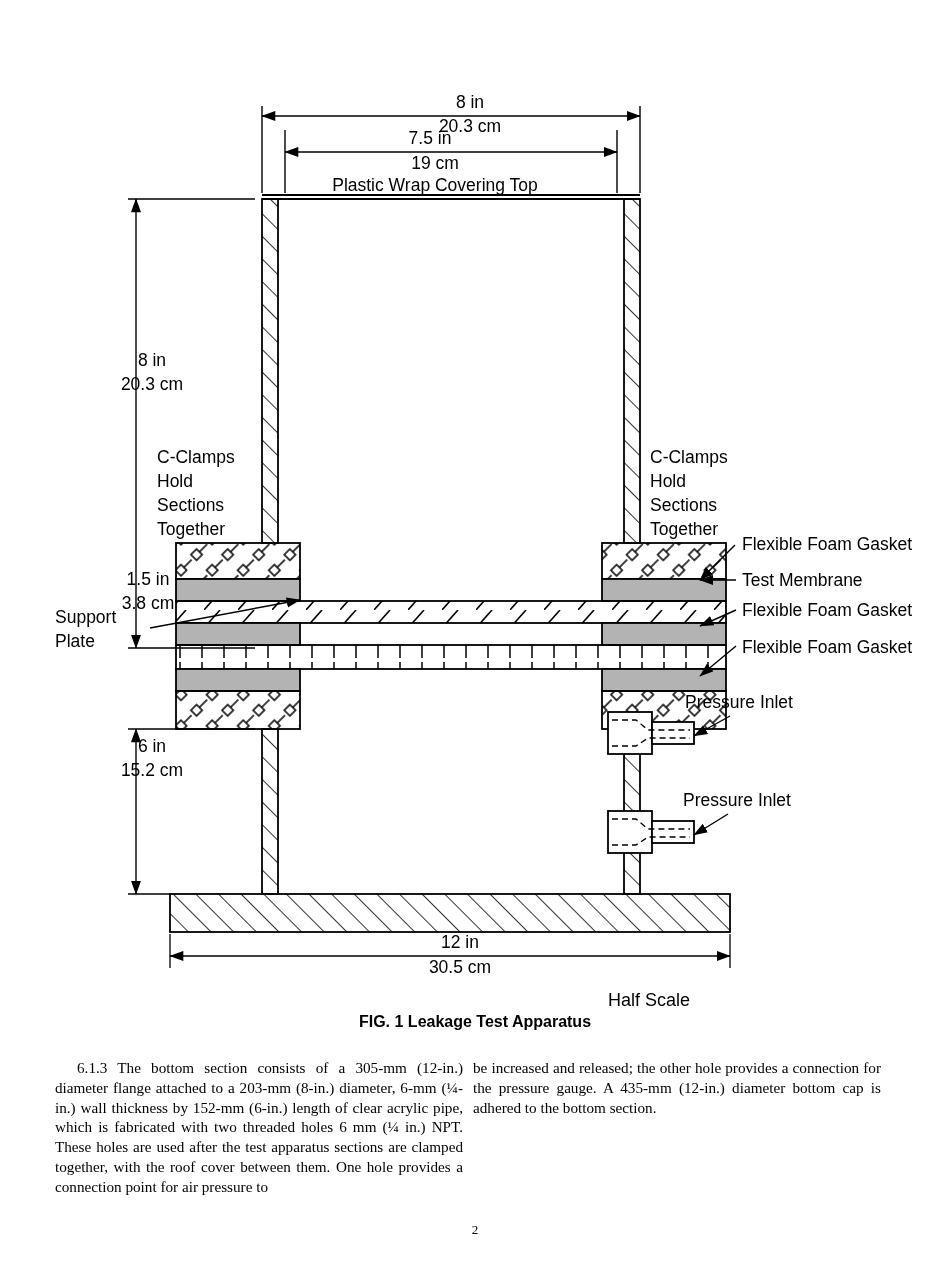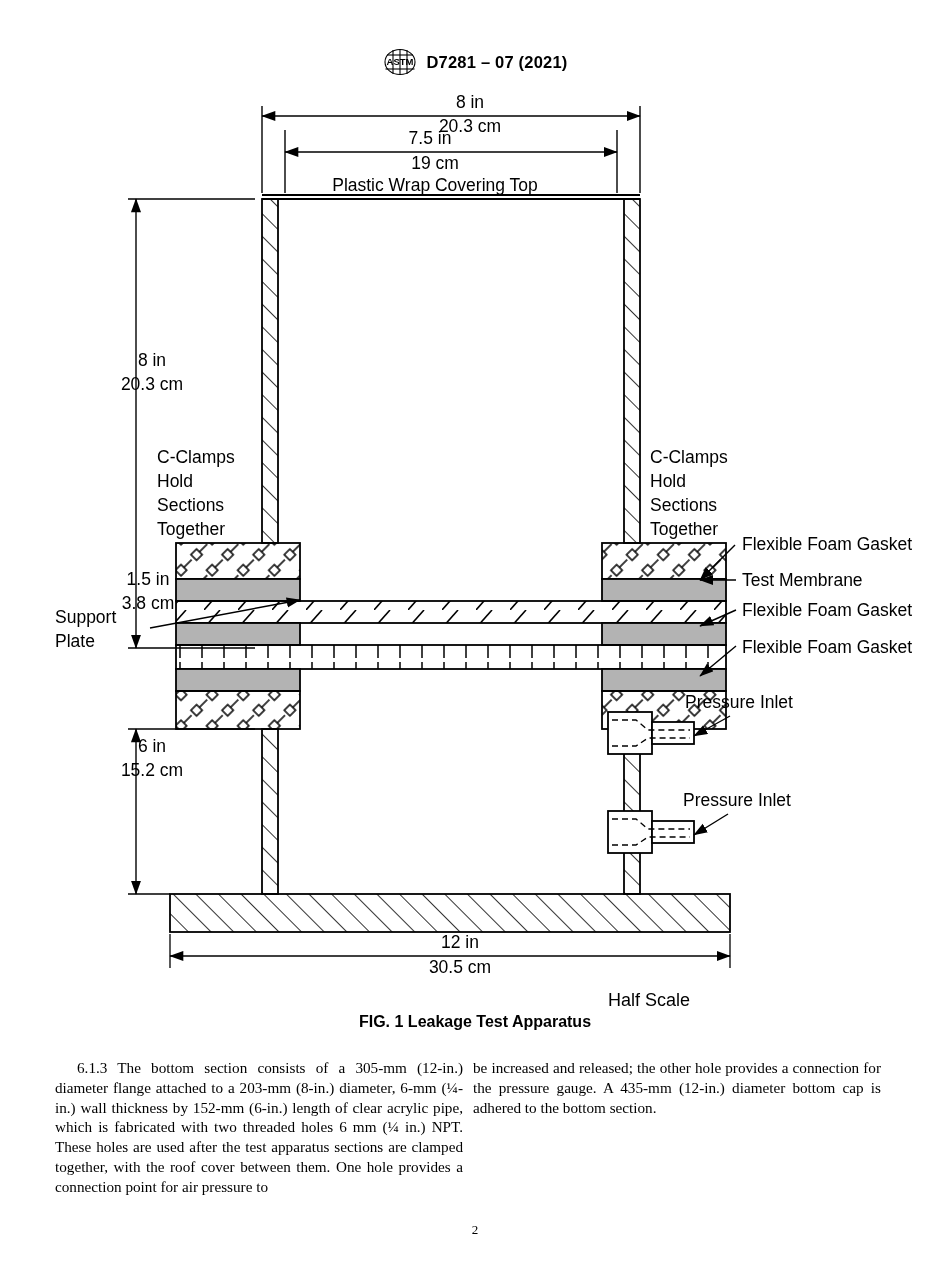--- a/index.html
+++ b/index.html
@@ -55,34 +55,20 @@
   .page-number{
     position:absolute;top:1222px;left:0;width:950px;text-align:center;
     font-size:13px;
   }
 </style>
 </head>
 <body>
 
 <div class="page">
 
-  <div class="header">
-    <svg class="astm-logo" viewBox="0 0 68 56">
-      <g stroke="#000" stroke-width="2.2" fill="none">
-        <ellipse cx="34" cy="28" rx="30" ry="25"></ellipse>
-        <path d="M8 14 H60"></path>
-        <path d="M5 42 H63"></path>
-        <path d="M20 4 V52"></path>
-        <path d="M34 3 V53"></path>
-        <path d="M48 4 V52"></path>
-      </g>
-      <text x="34" y="34" font-family="Liberation Sans, sans-serif" font-size="19" font-weight="bold" text-anchor="middle" fill="#000">ASTM</text>
-    </svg>
-    <span class="header-title">D7281 – 07 (2021)</span>
-  </div>
 
   <div class="figure">
     <svg width="950" height="940" viewBox="0 0 950 940">
       <defs>
 
         <pattern id="hatchDiag" width="16" height="16" patternUnits="userSpaceOnUse" patternTransform="rotate(-45)">
           <line x1="0" y1="0" x2="0" y2="16" stroke="#000" stroke-width="1.6"></line>
         </pattern>
 
         <pattern id="hatchChain" width="22" height="22" patternUnits="userSpaceOnUse" patternTransform="rotate(-45)">

